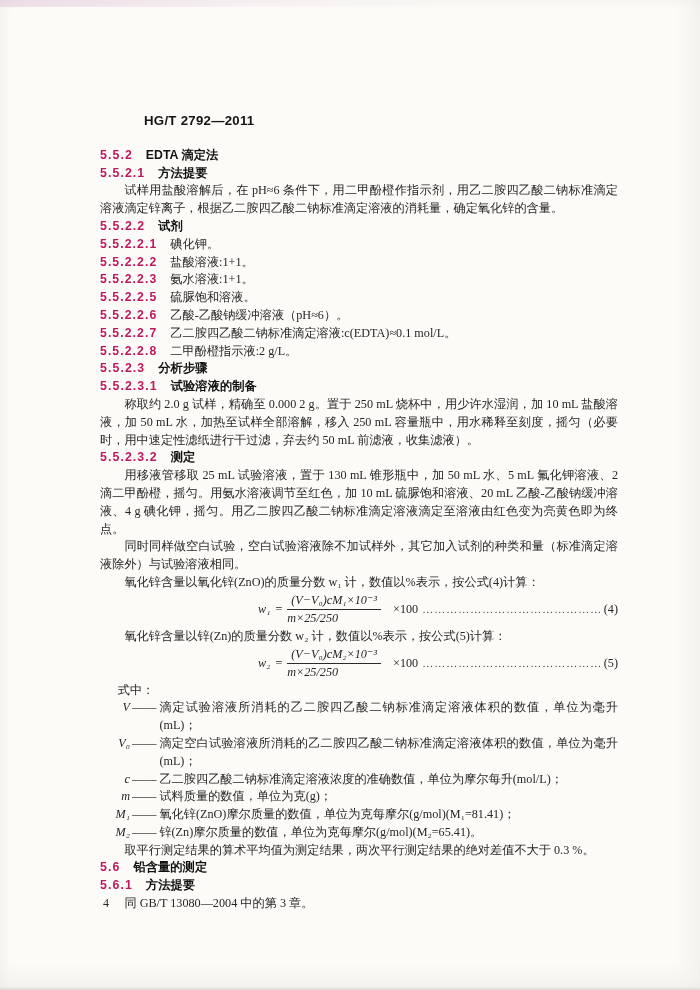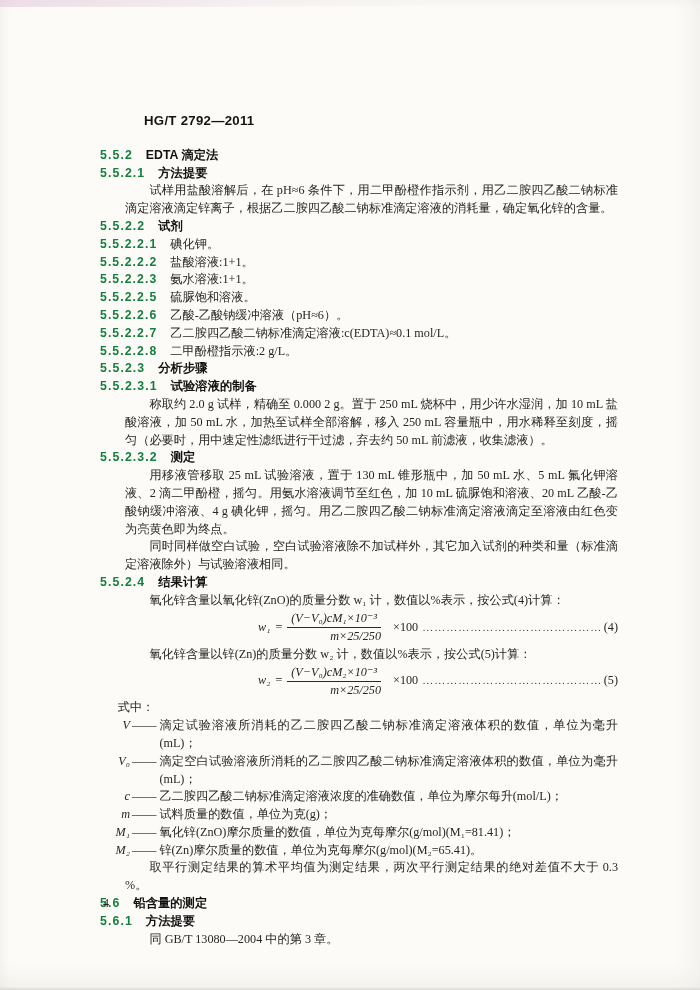--- a/index.html
+++ b/index.html
@@ -34,34 +34,34 @@
     font-weight:bold;font-size:13.2px;color:#141414;
     letter-spacing:0.3px;
     margin-bottom:17px;
     padding-left:44px;
   }
   .h{
     font-family:"Liberation Sans","DejaVu Sans",sans-serif;
     font-weight:bold;color:#121212;font-size:12.3px;
     text-align:left;
   }
-  .hnum{letter-spacing:1.1px;margin-right:13px;font-family:"Liberation Sans","DejaVu Sans",sans-serif;font-weight:bold;color:#15803d;}
+  .hnum{letter-spacing:1.1px;margin-right:13px;font-family:"Liberation Sans","DejaVu Sans",sans-serif;font-weight:bold;color:#be185d;}
   .reagent{text-align:left;}
   .reagent .rtext{font-family:"Liberation Serif","DejaVu Serif",serif;font-weight:normal;color:#262626;margin-top:29px;}
-  .para{text-indent:2em;margin-left:25px;}
+  .para{text-indent:2em;}
   .where{text-indent:1.45em;}
   .formula{
     display:flex;align-items:center;height:36px;
     font-size:12.2px;
   }
   .f-lead{width:158px;flex:0 0 auto;}
   .f-lhs,.f-var{font-style:italic;}
   .f-eq{margin:0 5px;}
   .frac{
-    display:inline-flex;flex-direction:column;align-items:flex-end;
+    display:inline-flex;flex-direction:column;align-items:flex-start;
     font-style:italic;line-height:15px;vertical-align:middle;
   }
   .frac .top{border-bottom:1px solid #2a2a2a;padding:0 4px 1px 4px;}
   .frac .bot{padding-top:1px;}
   .f-mult{margin-left:12px;}
   .f-dots{
     flex:1 1 auto;overflow:hidden;white-space:nowrap;
     margin:0 4px;color:#3a3a3a;letter-spacing:1px;font-size:11px;
   }
   .f-no{flex:0 0 auto;}
@@ -133,23 +133,20 @@
     <div class="para">称取约 2.0 g 试样，精确至 0.000 2 g。置于 250 mL 烧杯中，用少许水湿润，加 10 mL 盐酸溶液，加 50 mL 水，加热至试样全部溶解，移入 250 mL 容量瓶中，用水稀释至刻度，摇匀（必要时，用中速定性滤纸进行干过滤，弃去约 50 mL 前滤液，收集滤液）。</div>
 
     <div class="h">
       <span class="hnum">5.5.2.3.2</span><span>测定</span>
     </div>
 
     <div class="para">用移液管移取 25 mL 试验溶液，置于 130 mL 锥形瓶中，加 50 mL 水、5 mL 氟化钾溶液、2 滴二甲酚橙，摇匀。用氨水溶液调节至红色，加 10 mL 硫脲饱和溶液、20 mL 乙酸-乙酸钠缓冲溶液、4 g 碘化钾，摇匀。用乙二胺四乙酸二钠标准滴定溶液滴定至溶液由红色变为亮黄色即为终点。</div>
 
     <div class="para">同时同样做空白试验，空白试验溶液除不加试样外，其它加入试剂的种类和量（标准滴定溶液除外）与试验溶液相同。</div>
 
-    <div class="h">
-      <span class="hnum">5.5.2.4</span><span>结果计算</span>
-    </div>
 
     <div class="para">氧化锌含量以氧化锌(ZnO)的质量分数 w₁ 计，数值以%表示，按公式(4)计算：</div>
 
     <div class="formula">
       <span class="f-lead"></span>
       <span class="f-lhs">w₁</span>
       <span class="f-eq">=</span>
       <span class="frac">
         <span class="top">(V−V₀)cM₁×10⁻³</span>
         <span class="bot">m×25/250</span>

